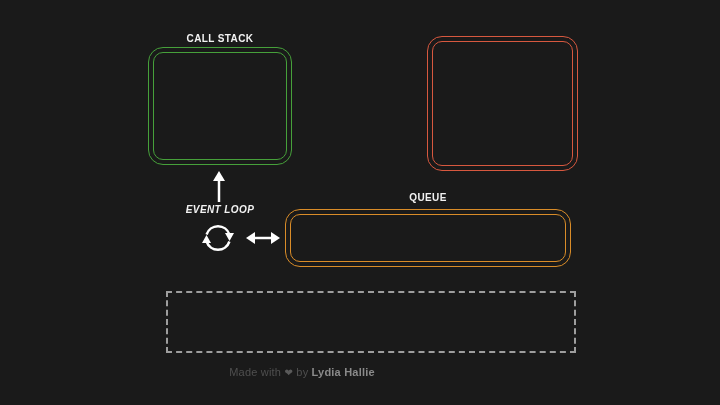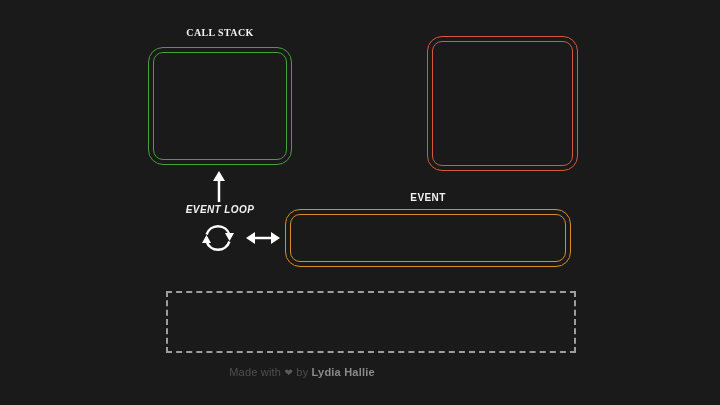--- a/index.html
+++ b/index.html
@@ -58,30 +58,30 @@
     letter-spacing: 0.2px;
   }
   .footer .heart { color: #5a5a5a; font-size: 10px; }
   .footer .author { color: #8a8a8a; font-weight: 700; }
 </style>
 </head>
 <body style="background: rgb(26, 26, 26);">
 
 <div class="stage">
 
-  <div class="node-label" style="left:148px; top:27px; width:144px;font-family:Liberation Serif, serif;">CALL STACK</div>
+  <div class="node-label" style="left:148px; top:33px; width:144px;">CALL STACK</div>
   <div class="dbox" style="left: 148px; top: 47px; width: 144px; height: 118px; border-color: rgb(70, 160, 58);">
     <div class="inner"></div>
   </div>
 
   <div class="dbox" style="left: 427px; top: 36px; width: 151px; height: 135px; border-color: rgb(215, 88, 63);">
     <div class="inner"></div>
   </div>
 
-  <div class="node-label" style="left:285px; top:192px; width:286px;">EVENT</div>
+  <div class="node-label" style="left:285px; top:192px; width:286px;">QUEUE</div>
   <div class="dbox" style="left: 285px; top: 209px; width: 286px; height: 58px; border-color: rgb(217, 140, 40);">
     <div class="inner"></div>
   </div>
 
   <svg class="icon-abs" style="left:212px; top:171px;" width="14" height="32" viewBox="0 0 14 32">
     <line x1="7" y1="31" x2="7" y2="9" stroke="#ffffff" stroke-width="2.5"></line>
     <polygon points="1,10 13,10 7,0" fill="#ffffff"></polygon>
   </svg>
 
   <div class="node-label" style="left:178px; top:204px; width:84px;font-style:italic;">EVENT LOOP</div>

